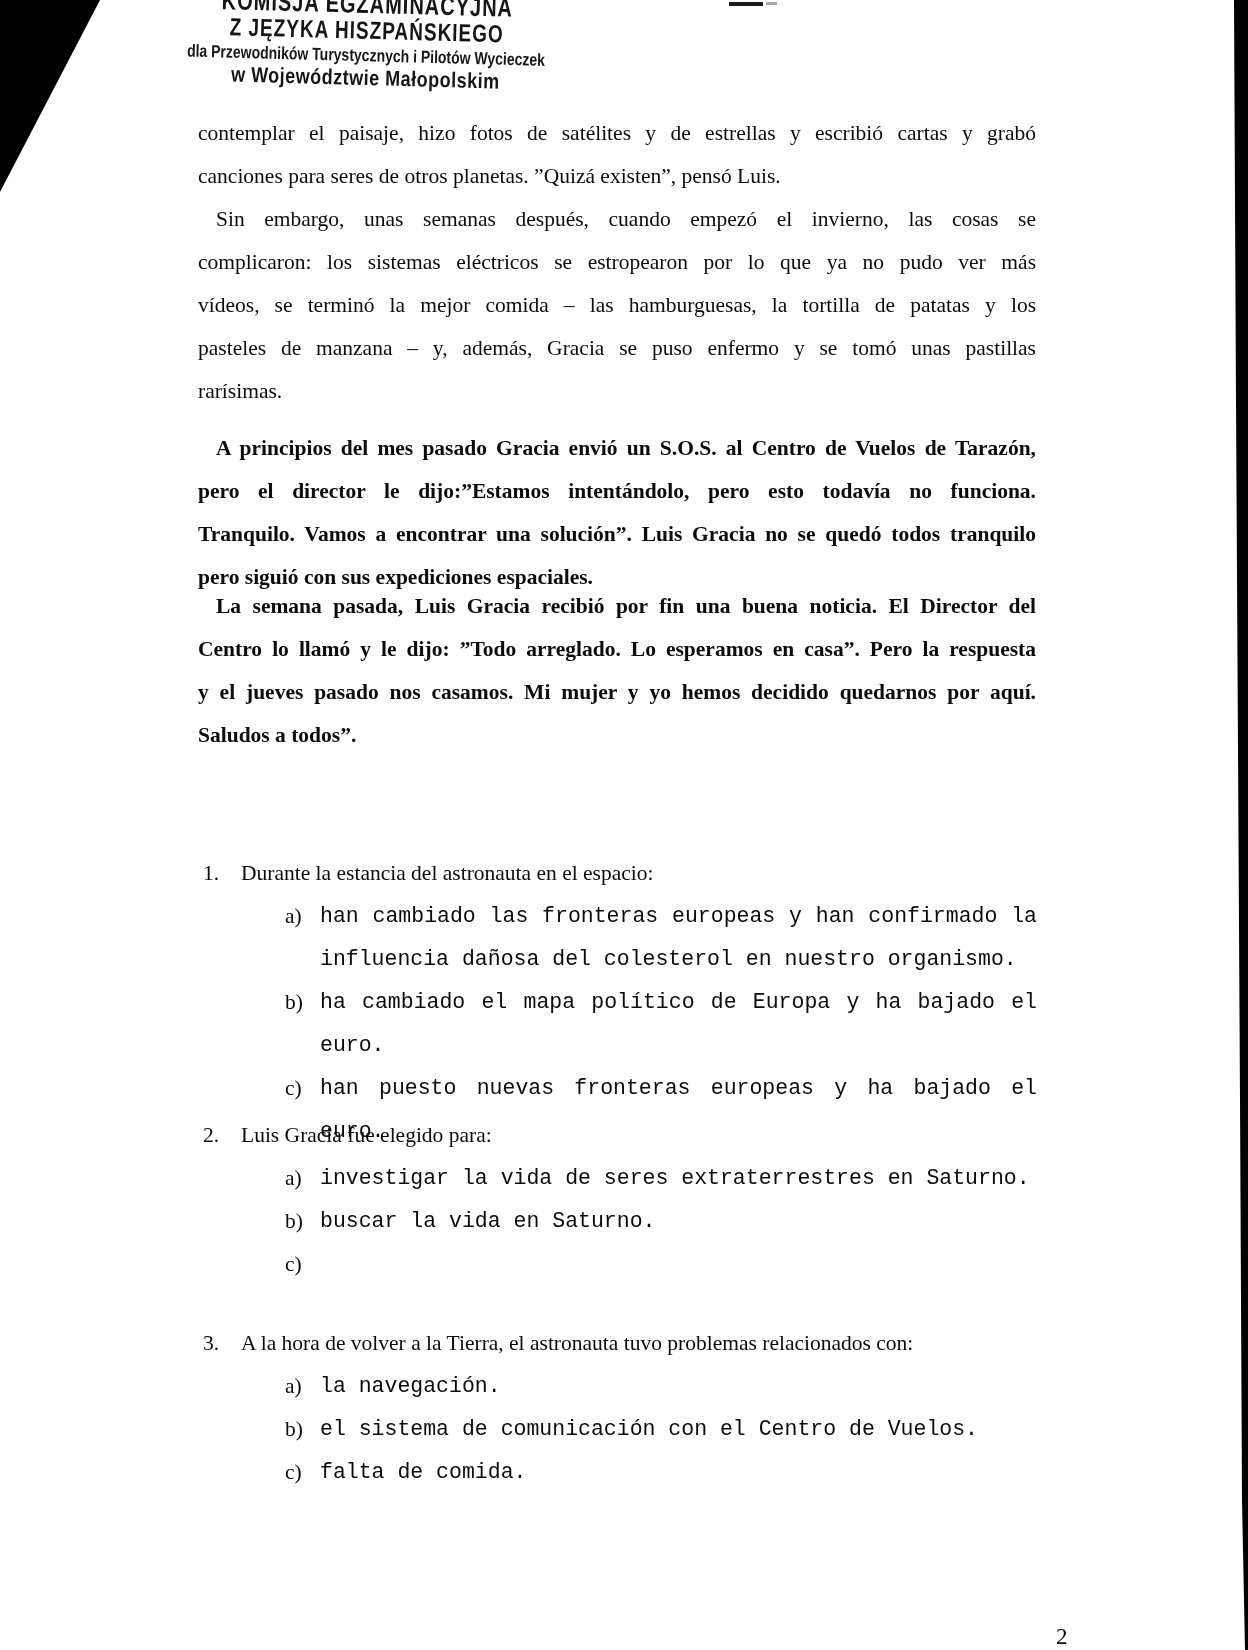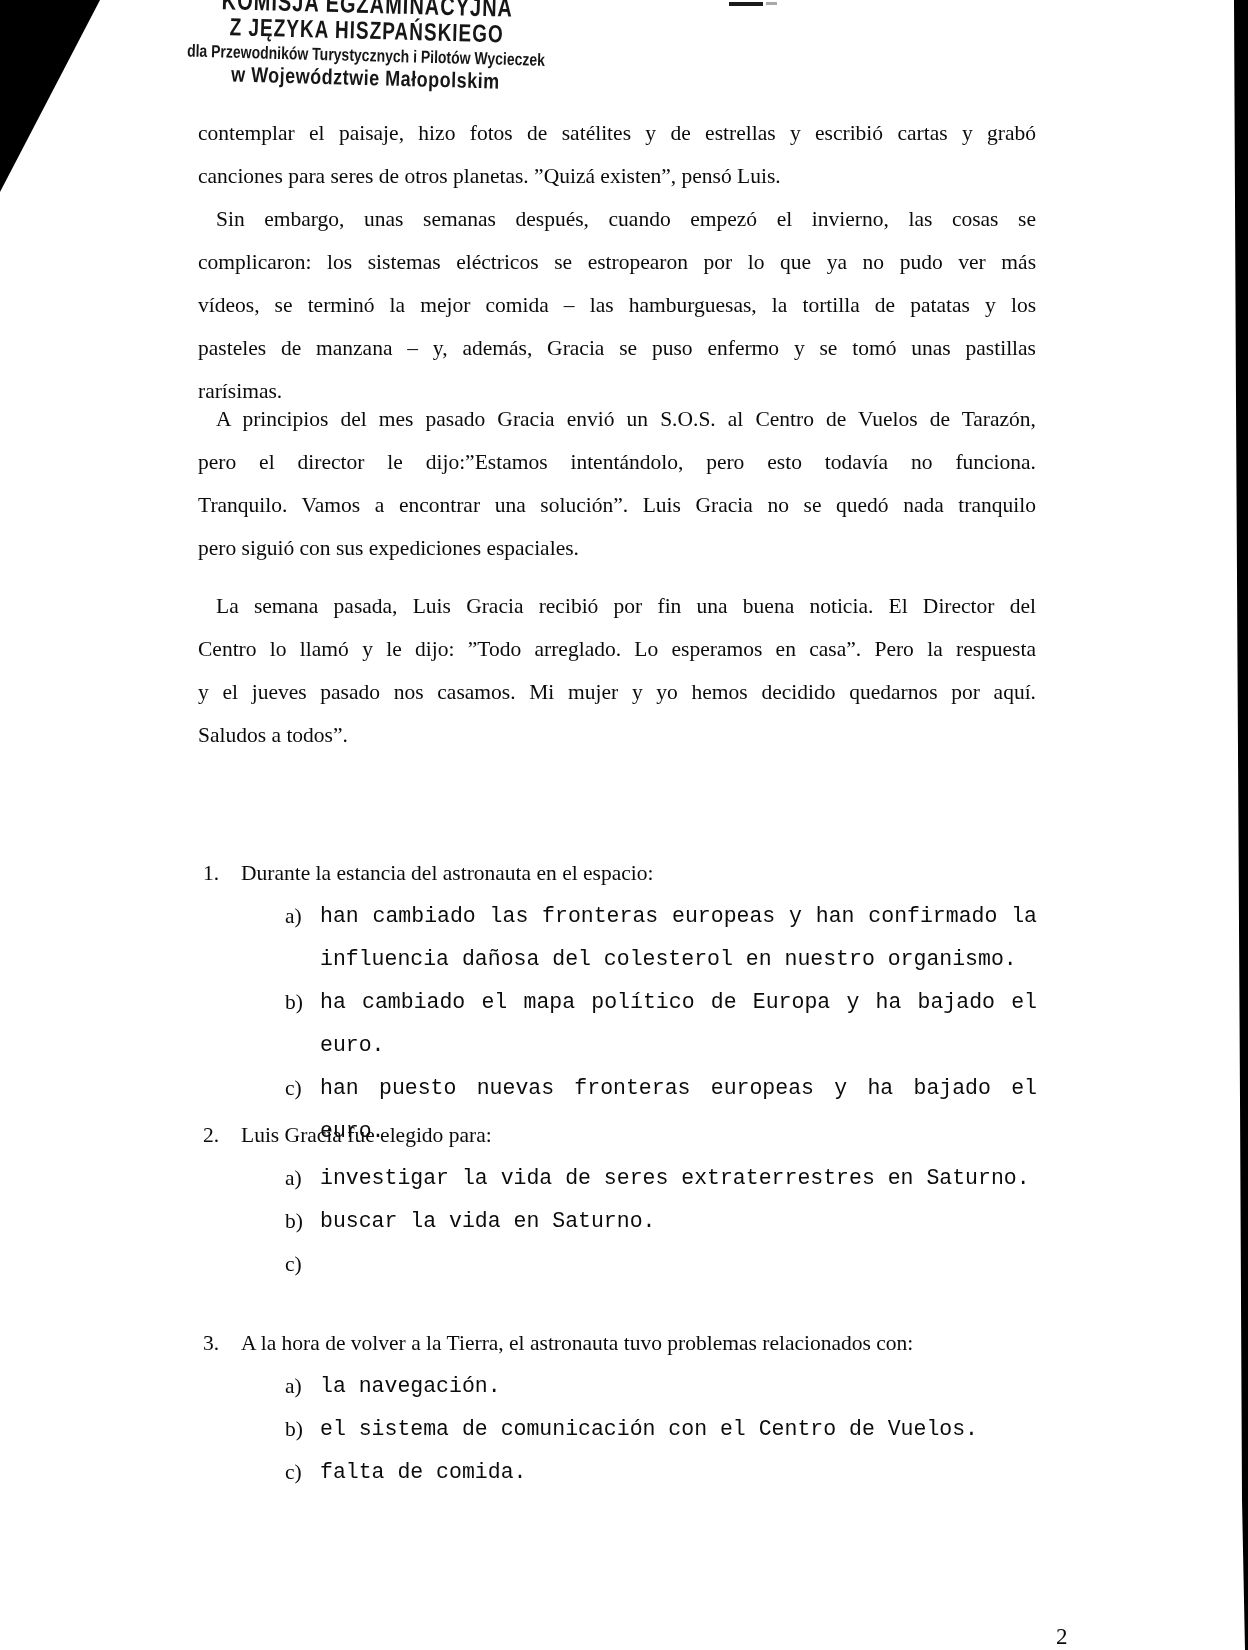--- a/index.html
+++ b/index.html
@@ -38,22 +38,22 @@
   
   .para {
     position:absolute; left:198px; width:838px;
     font-size:21.5px; line-height:43px;
   }
   .para .jl { text-align:justify; text-align-last:justify; }
   .para .ll { text-align:left; }
   .para .ind { padding-left:18px; }
   .p1 { top:112px; }
   .p2 { top:198px; }
-  .p3 { top:398px; }
-  .p4 { top:585px; }
+  .p3 { top:427px;font-weight:bold; }
+  .p4 { top:585px;font-weight:bold; }
 
   
   .question {
     position:absolute; left:203px; width:834px;
     font-size:21.5px; line-height:43px;
   }
   .q-head { display:flex; }
   .q-num  { width:38px; flex:0 0 38px; }
   .q-text { flex:1; }
   .opt    { display:flex; padding-left:82px; }
@@ -94,21 +94,21 @@
     <div class="jl ind">Sin embargo, unas semanas después, cuando empezó el invierno, las cosas se</div>
     <div class="jl">complicaron: los sistemas eléctricos se estropearon por lo que ya no pudo ver más</div>
     <div class="jl">vídeos, se terminó la mejor comida – las hamburguesas, la tortilla de patatas y los</div>
     <div class="jl">pasteles de manzana – y, además, Gracia se puso enfermo y se tomó unas pastillas</div>
     <div class="ll">rarísimas.</div>
   </div>
 
   <div class="para p3">
     <div class="jl ind">A principios del mes pasado Gracia envió un S.O.S. al Centro de Vuelos de Tarazón,</div>
     <div class="jl">pero el director le dijo:”Estamos intentándolo, pero esto todavía no funciona.</div>
-    <div class="jl">Tranquilo. Vamos a encontrar una solución”. Luis Gracia no se quedó nada tranquilo</div>
+    <div class="jl">Tranquilo. Vamos a encontrar una solución”. Luis Gracia no se quedó todos tranquilo</div>
     <div class="ll">pero siguió con sus expediciones espaciales.</div>
   </div>
 
   <div class="para p4">
     <div class="jl ind">La semana pasada, Luis Gracia recibió por fin una buena noticia. El Director del</div>
     <div class="jl">Centro lo llamó y le dijo: ”Todo arreglado. Lo esperamos en casa”. Pero la respuesta</div>
     <div class="jl">y el jueves pasado nos casamos. Mi mujer y yo hemos decidido quedarnos por aquí.</div>
     <div class="ll">Saludos a todos”.</div>
   </div>
 

